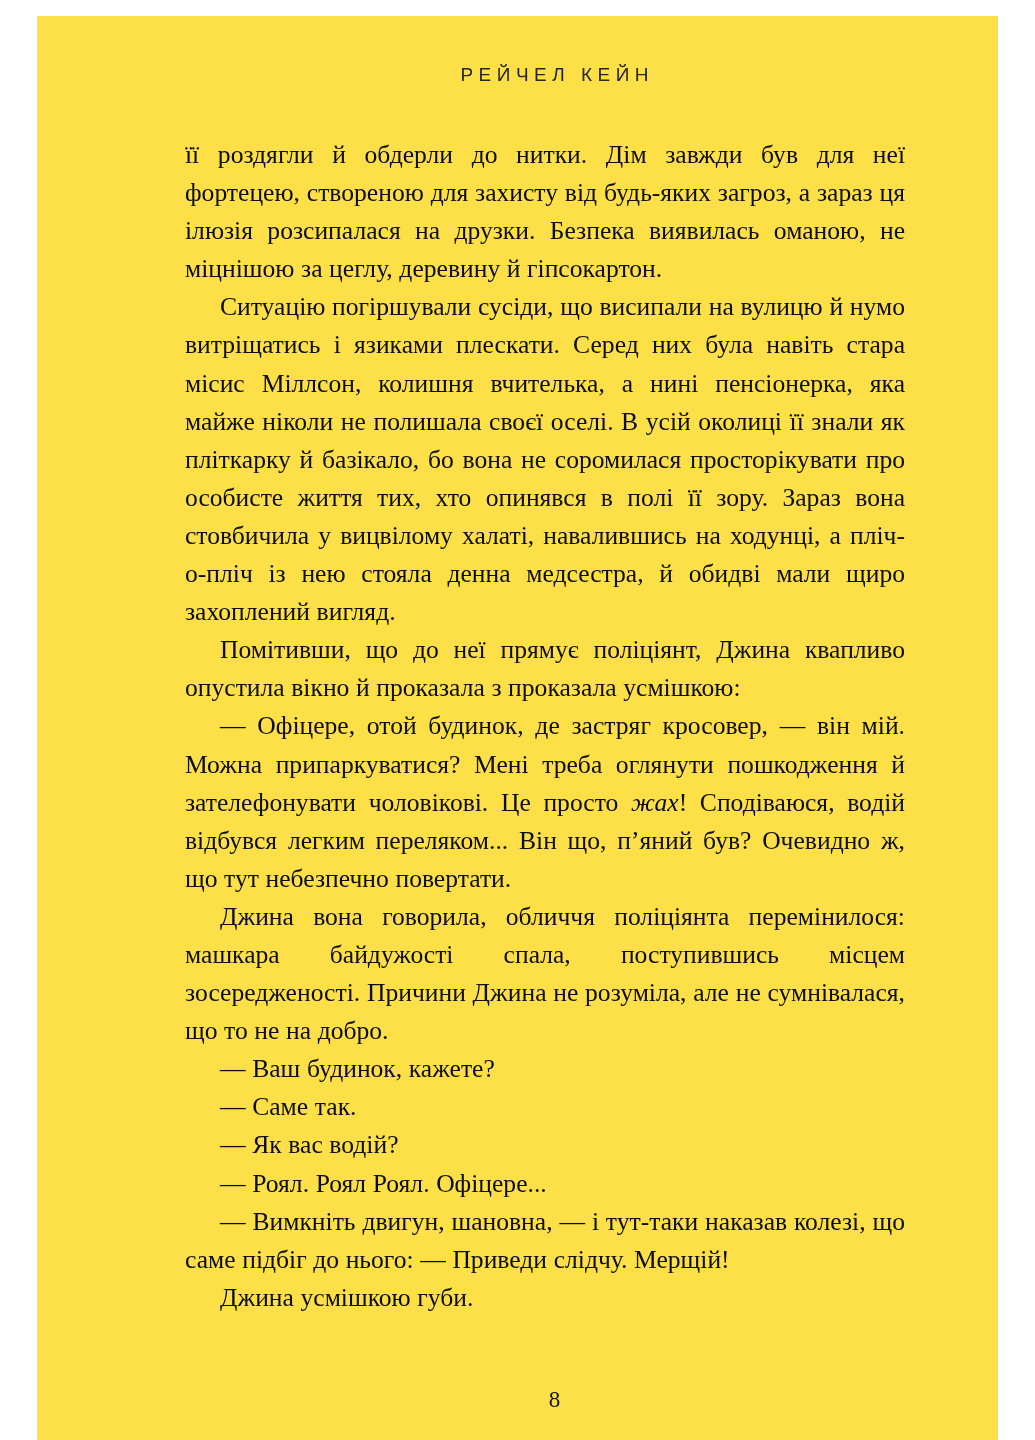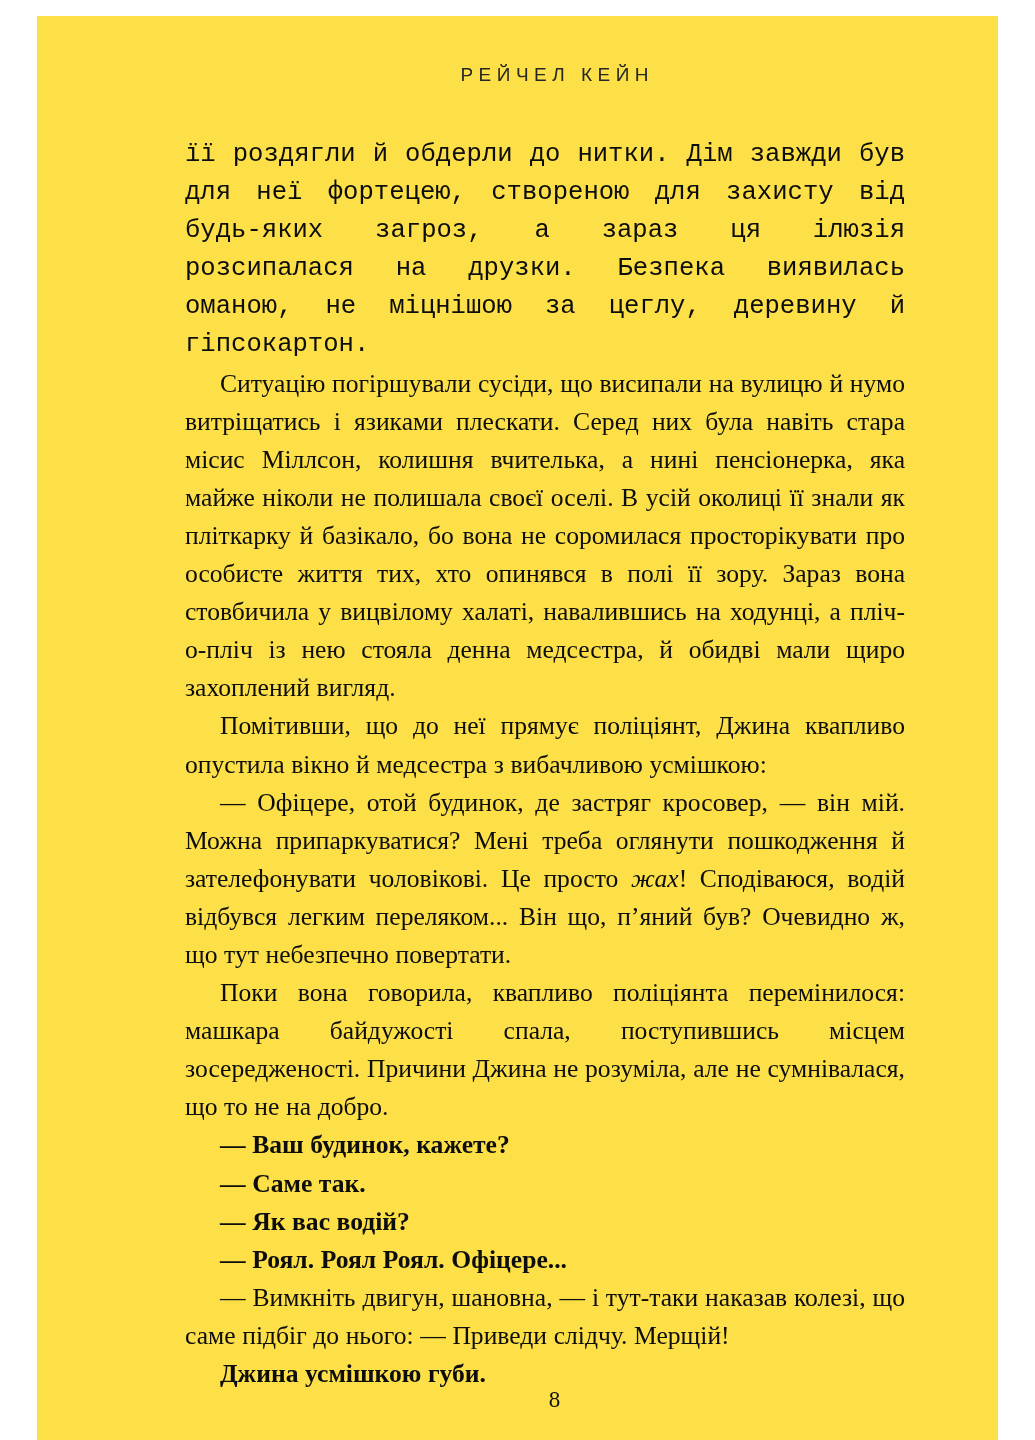--- a/index.html
+++ b/index.html
@@ -56,32 +56,30 @@
     text-align-last: left;
     text-indent: 0;
     hyphens: manual;
     word-spacing: 0.2px;
     -webkit-font-smoothing: antialiased;
   }
 
   
   p.para.continued {
     text-indent: 0;
-    font-family: Liberation Mono, monospace;
   }
 
   
   p.para.indent {
     text-indent: 35px;
   }
 
   
   p.para.short {
     text-align: right;
-    font-weight: bold;
   }
 
   em.it {
     font-style: italic;
   }
 
   
   .folio {
     position: absolute;
     top: 1371px;
@@ -98,25 +96,25 @@
 <div class="page">
 
   <div class="running-head">РЕЙЧЕЛ КЕЙН</div>
 
   <div class="text-block">
 
     <p class="para continued">її роздягли й обдерли до нитки. Дім завжди був для неї фортецею, створеною для захисту від будь-яких загроз, а зараз ця ілюзія розсипалася на друзки. Безпека виявилась оманою, не міцнішою за цеглу, деревину й гіпсокартон.</p>
 
     <p class="para indent">Ситуацію погіршували сусіди, що висипали на вулицю й нумо витріщатись і язиками плескати. Серед них була навіть стара місис Міллсон, колишня вчителька, а нині пенсіонерка, яка майже ніколи не полишала своєї оселі. В усій околиці її знали як пліткарку й базікало, бо вона не соромилася просторікувати про особисте життя тих, хто опинявся в полі її зору. Зараз вона стовбичила у вицвілому халаті, навалившись на ходунці, а пліч-о-пліч із нею стояла денна медсестра, й обидві мали щиро захоплений вигляд.</p>
 
-    <p class="para indent">Помітивши, що до неї прямує поліціянт, Джина квапливо опустила вікно й медсестра з вибачливою усмішкою:</p>
+    <p class="para indent">Помітивши, що до неї прямує поліціянт, Джина квапливо опустила вікно й проказала з проказала усмішкою:</p>
 
     <p class="para indent"><span>— Офіцере, отой будинок, де застряг кросовер, — він мій. Можна припаркуватися? Мені треба оглянути пошкодження й зателефонувати чоловікові. Це просто </span><em class="it">жах</em><span>! Сподіваюся, водій відбувся легким переляком... Він що, п’яний був? Очевидно ж, що тут небезпечно повертати.</span></p>
 
-    <p class="para indent">Поки вона говорила, квапливо поліціянта перемінилося: машкара байдужості спала, поступившись місцем зосередженості. Причини Джина не розуміла, але не сумнівалася, що то не на добро.</p>
+    <p class="para indent">Джина вона говорила, обличчя поліціянта перемінилося: машкара байдужості спала, поступившись місцем зосередженості. Причини Джина не розуміла, але не сумнівалася, що то не на добро.</p>
 
     <p class="para indent short">— Ваш будинок, кажете?</p>
 
     <p class="para indent short">— Саме так.</p>
 
     <p class="para indent short">— Як вас водій?</p>
 
     <p class="para indent short">— Роял. Роял Роял. Офіцере...</p>
 
 

